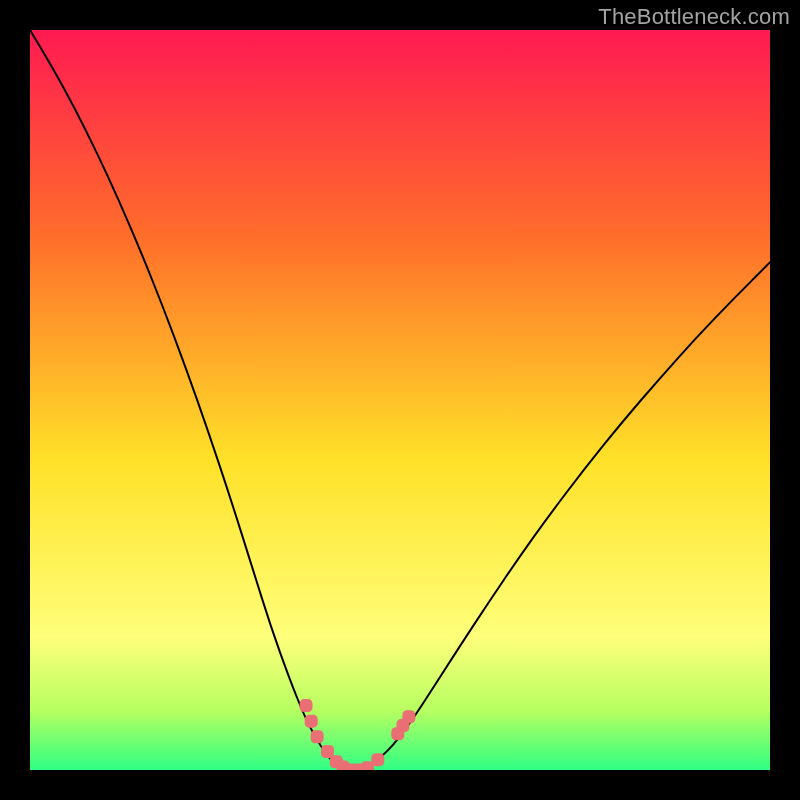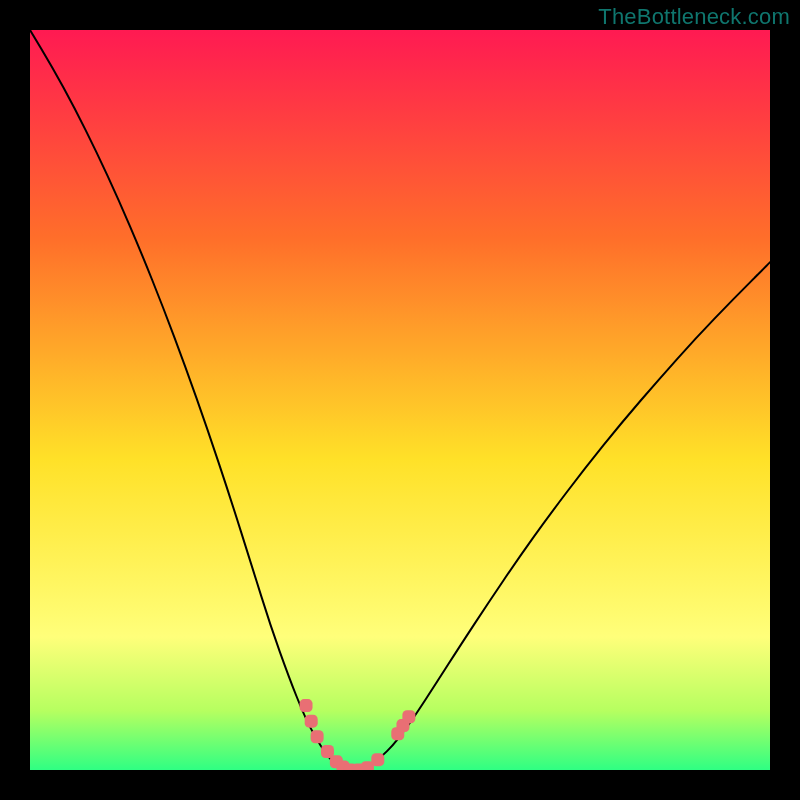--- a/index.html
+++ b/index.html
@@ -10,21 +10,21 @@
     height: 800px;
     background: #000;
   }
   .watermark {
     position: absolute;
     top: 4px;
     right: 10px;
     font-family: Arial, Helvetica, sans-serif;
     font-size: 22px;
     font-weight: 500;
-    color: #0f766e;
+    color: #a3a3a3;
     letter-spacing: 0.2px;
   }
   .plot {
     position: absolute;
     left: 30px;
     top: 30px;
     width: 740px;
     height: 740px;
   }
   .plot svg { display: block; }

